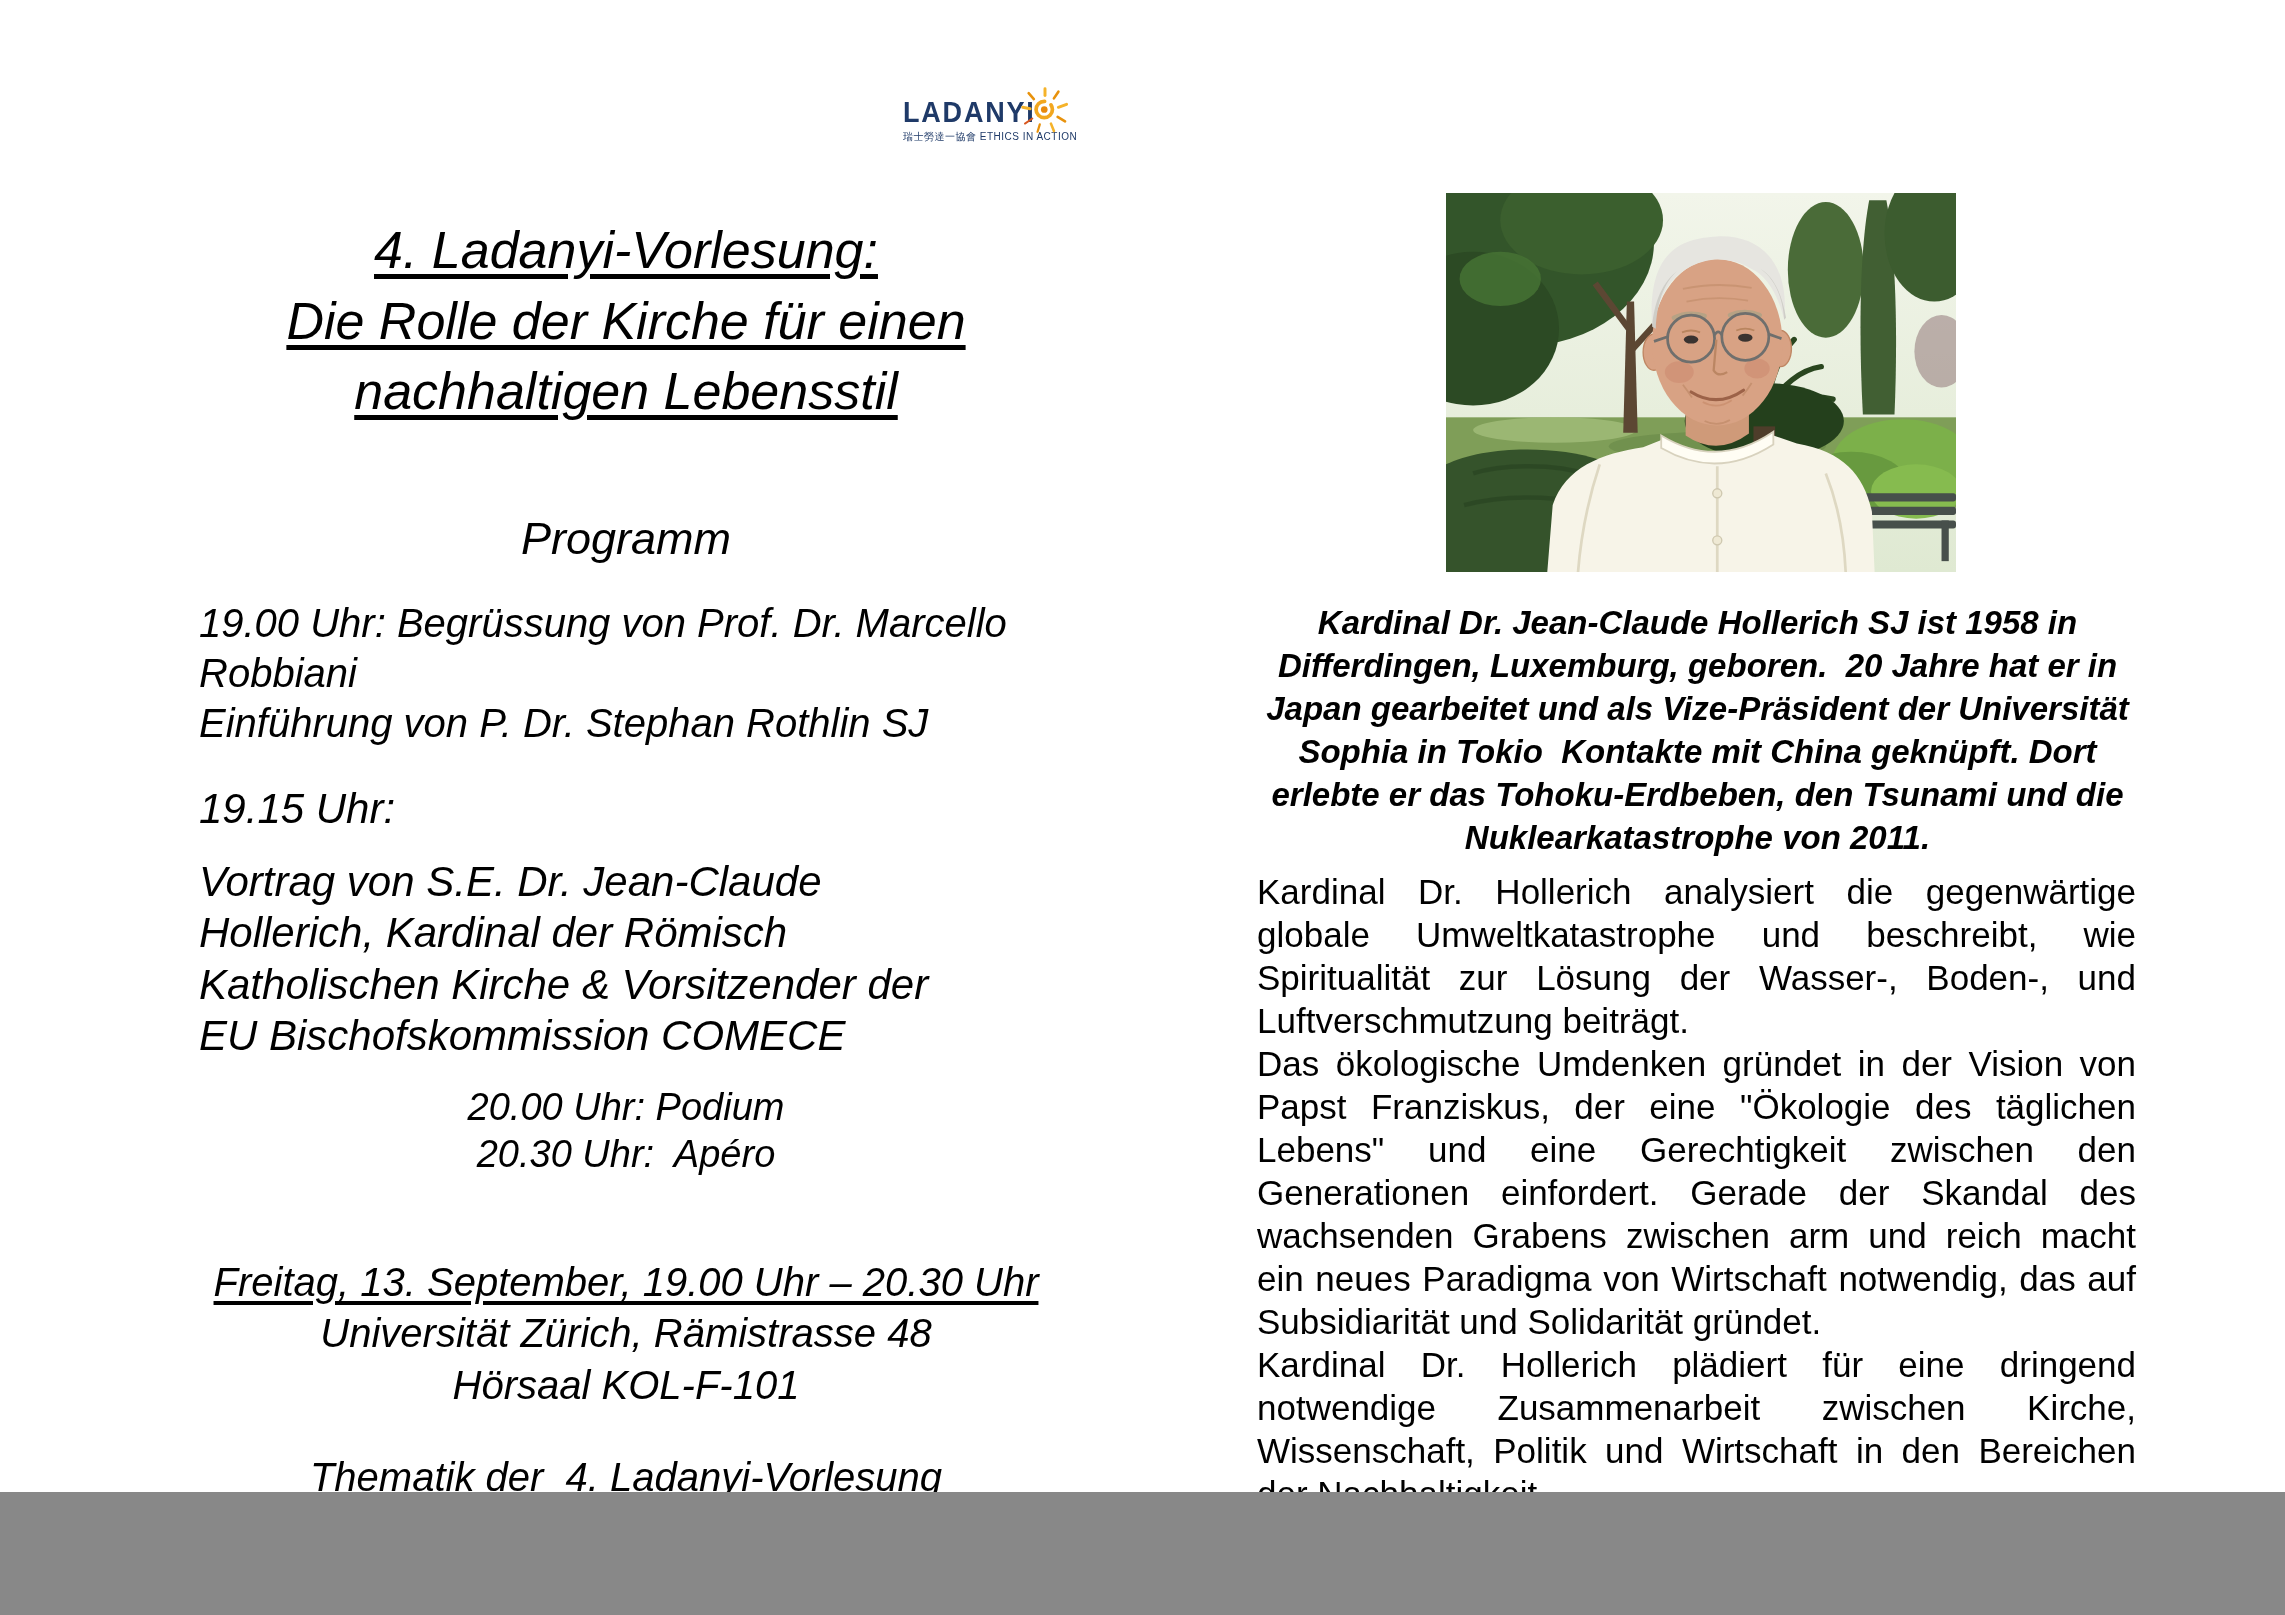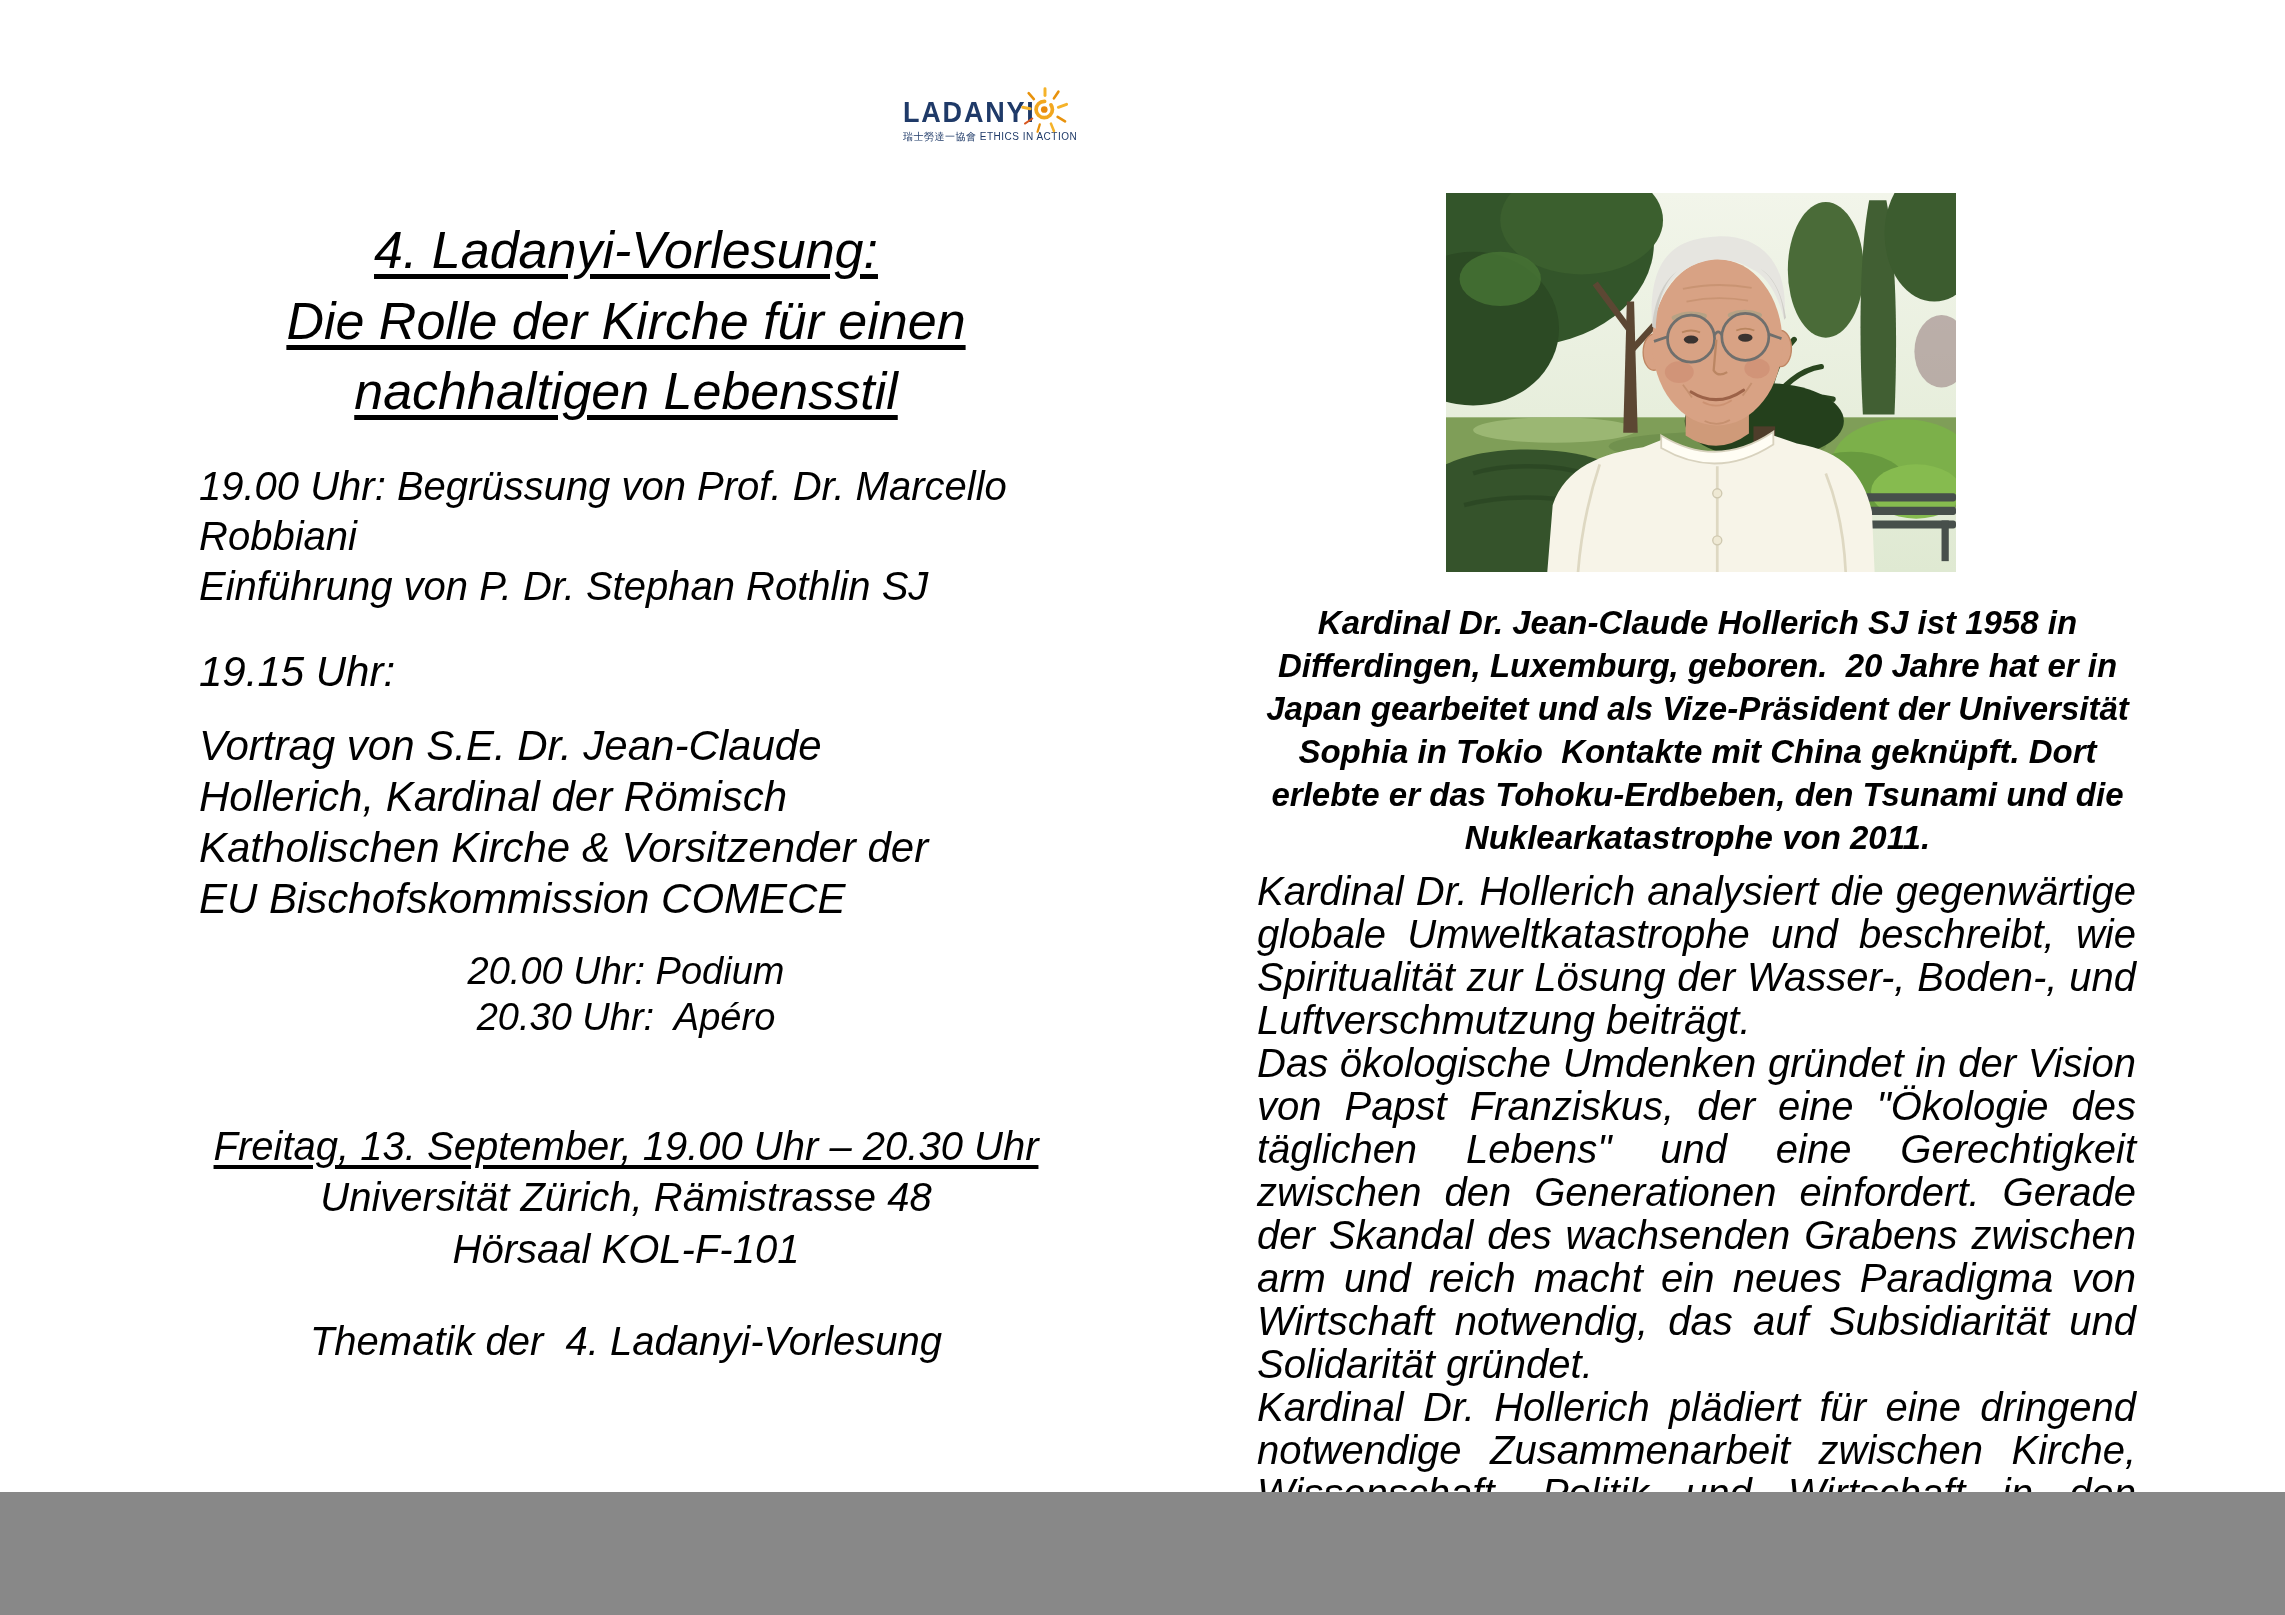--- a/index.html
+++ b/index.html
@@ -68,22 +68,22 @@
     position:absolute; left:1446px; top:193px; width:510px; height:379px;
     overflow:hidden;
   }
   #bio-caption {
     position:absolute; left:1227px; top:601px; width:941px;
     text-align:center; font-style:italic; font-weight:700;
     font-size:33px; line-height:43px; white-space:pre;
   }
   #bio-block {
     position:absolute; left:1257px; top:870px; width:879px;
-    font-style:italic; font-weight:400;
-    font-size:40px; line-height:43px;
+    font-weight:400;
+    font-size:35px; line-height:43px;
     text-align:justify;
   }
   #bio-block p { margin:0; }
 </style>
 </head>
 <body>
 
 <div id="page">
 
   <div id="logo">
@@ -103,20 +103,21 @@
         <circle cx="34" cy="33" r="11" stroke="#f2a71f" stroke-width="5" stroke-dasharray="52 10"></circle>
       </g>
       <circle cx="34" cy="33" r="4.5" fill="#e8890c"></circle>
     </svg>
   </div>
 
   <div id="left-col">
     <div class="title">4. Ladanyi-Vorlesung:
 Die Rolle der Kirche für einen
 nachhaltigen Lebensstil</div>
+    <div class="program-heading">Programm</div>
     <div class="item-1900">19.00 Uhr: Begrüssung von Prof. Dr. Marcello
 Robbiani
 Einführung von P. Dr. Stephan Rothlin SJ</div>
     <div class="item-1915-time">19.15 Uhr:</div>
     <div class="item-1915-body">Vortrag von S.E. Dr. Jean-Claude
 Hollerich, Kardinal der Römisch
 Katholischen Kirche &amp; Vorsitzender der
 EU Bischofskommission COMECE</div>
     <div class="podium-lines">20.00 Uhr: Podium
 20.30 Uhr:  Apéro</div>

